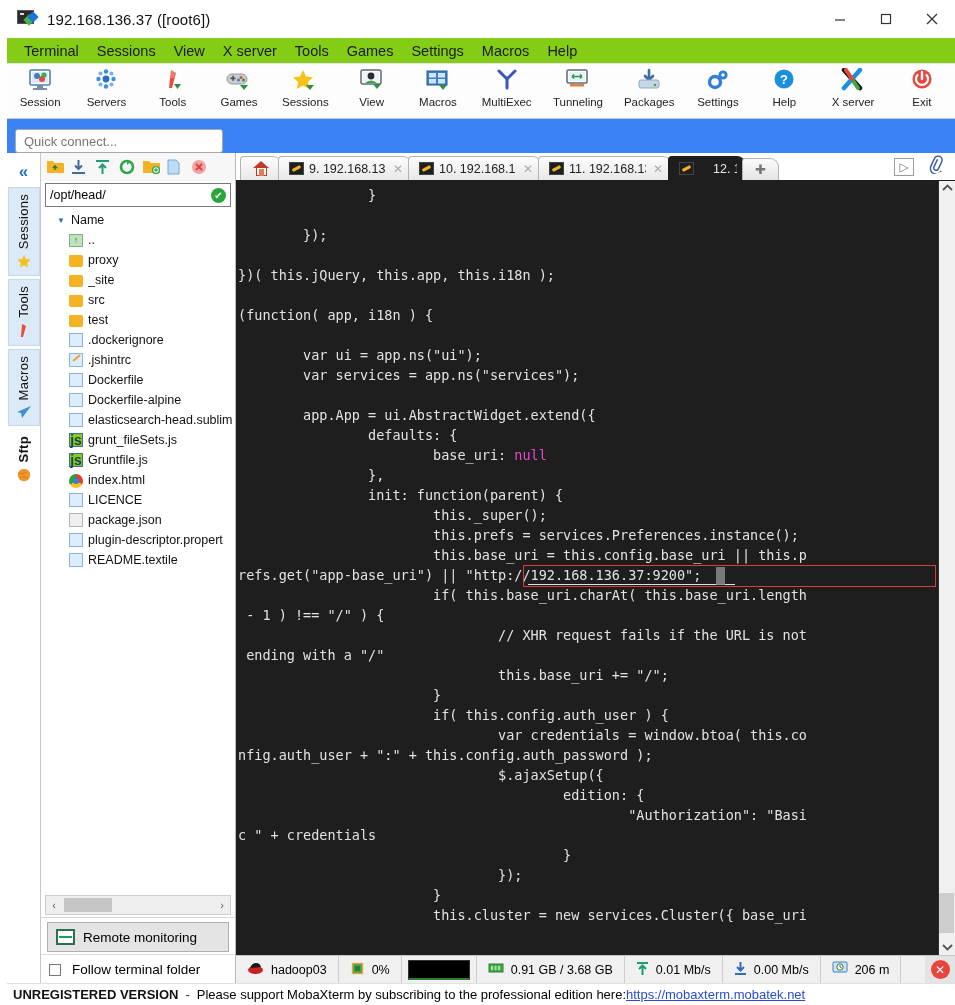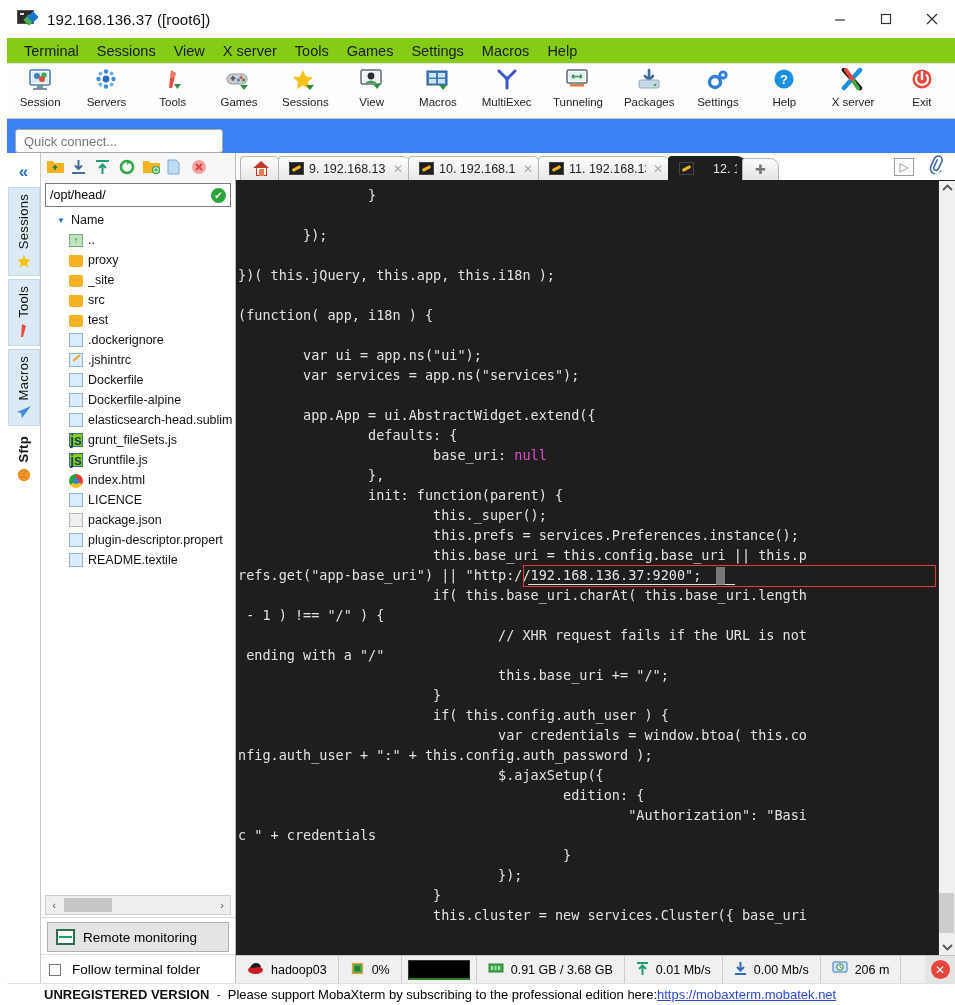--- a/index.html
+++ b/index.html
@@ -133,21 +133,21 @@
                flex:0 0 28px; }
   .sb-cell { display:flex; align-items:center; gap:7px; padding:0 11px; border-right:1px solid #cdcdcd; font-size:12.5px; }
   .sb-cell:last-child { border-right:none; }
   .sb-black { width:62px; height:20px; background:#000; border:1px solid #333; border-bottom:2px solid #2f7d32; }
   .sb-close { margin-left:auto; width:30px; display:flex; align-items:center; justify-content:center; background:#e4e4e4; }
   .sb-close .circ { width:19px; height:19px; border-radius:50%; background:#e8453c; color:#fff; font-size:12px;
                     display:flex; align-items:center; justify-content:center; }
 
   .footer { height:22px; display:flex; align-items:center; background:#fff; flex:0 0 22px; padding-left:6px;
             font-size:13px; border-top:1px solid #e0e0e0;}
-  .unreg { font-weight:bold; color:#111;margin-left:31px; }
+  .unreg { font-weight:bold; color:#111; }
   .foot-sep { margin:0 7px; color:#333; }
   .foot-link { color:#2a4bd7; text-decoration:underline; }
   .sq { position:absolute; }
 </style>
 </head>
 <body>
 
 <div id="app">
 
   <div class="titlebar">

